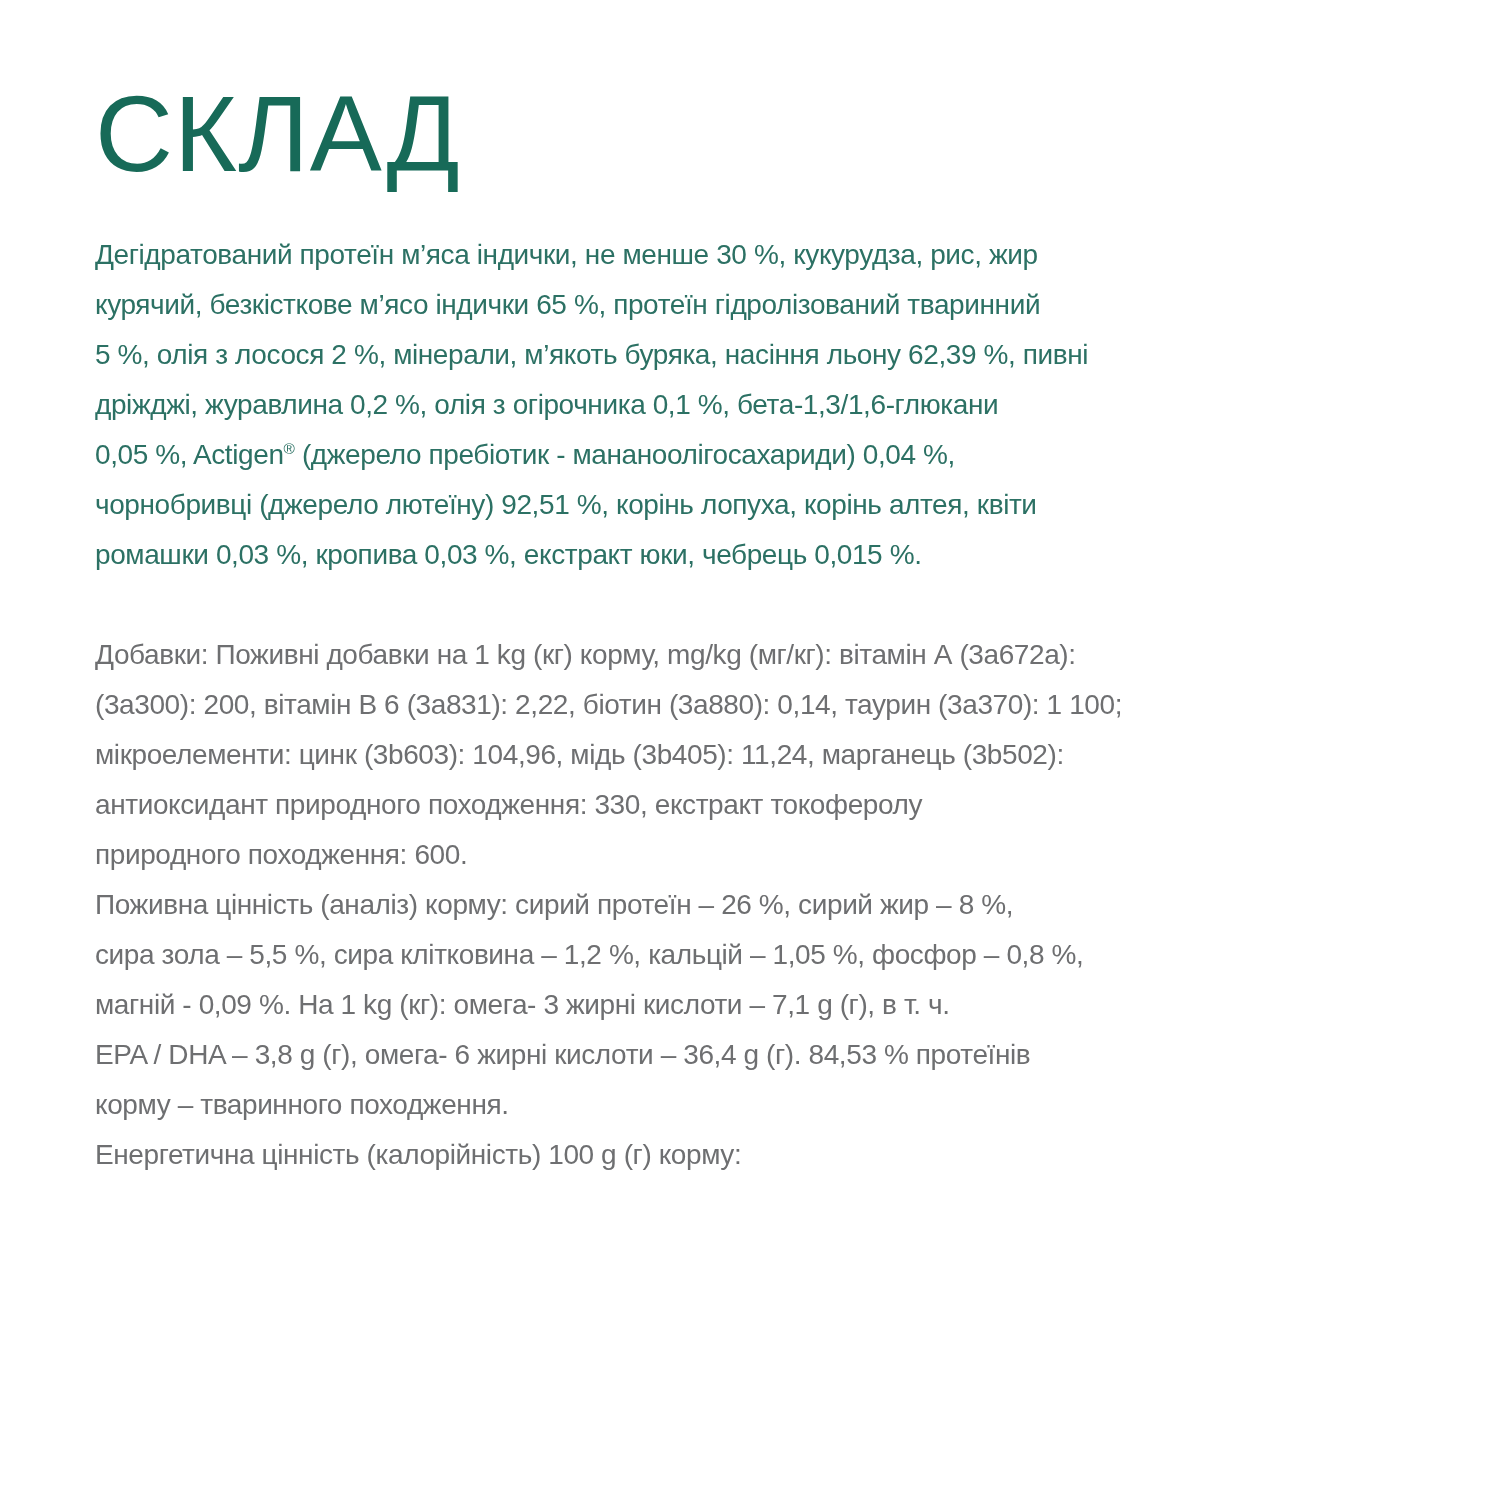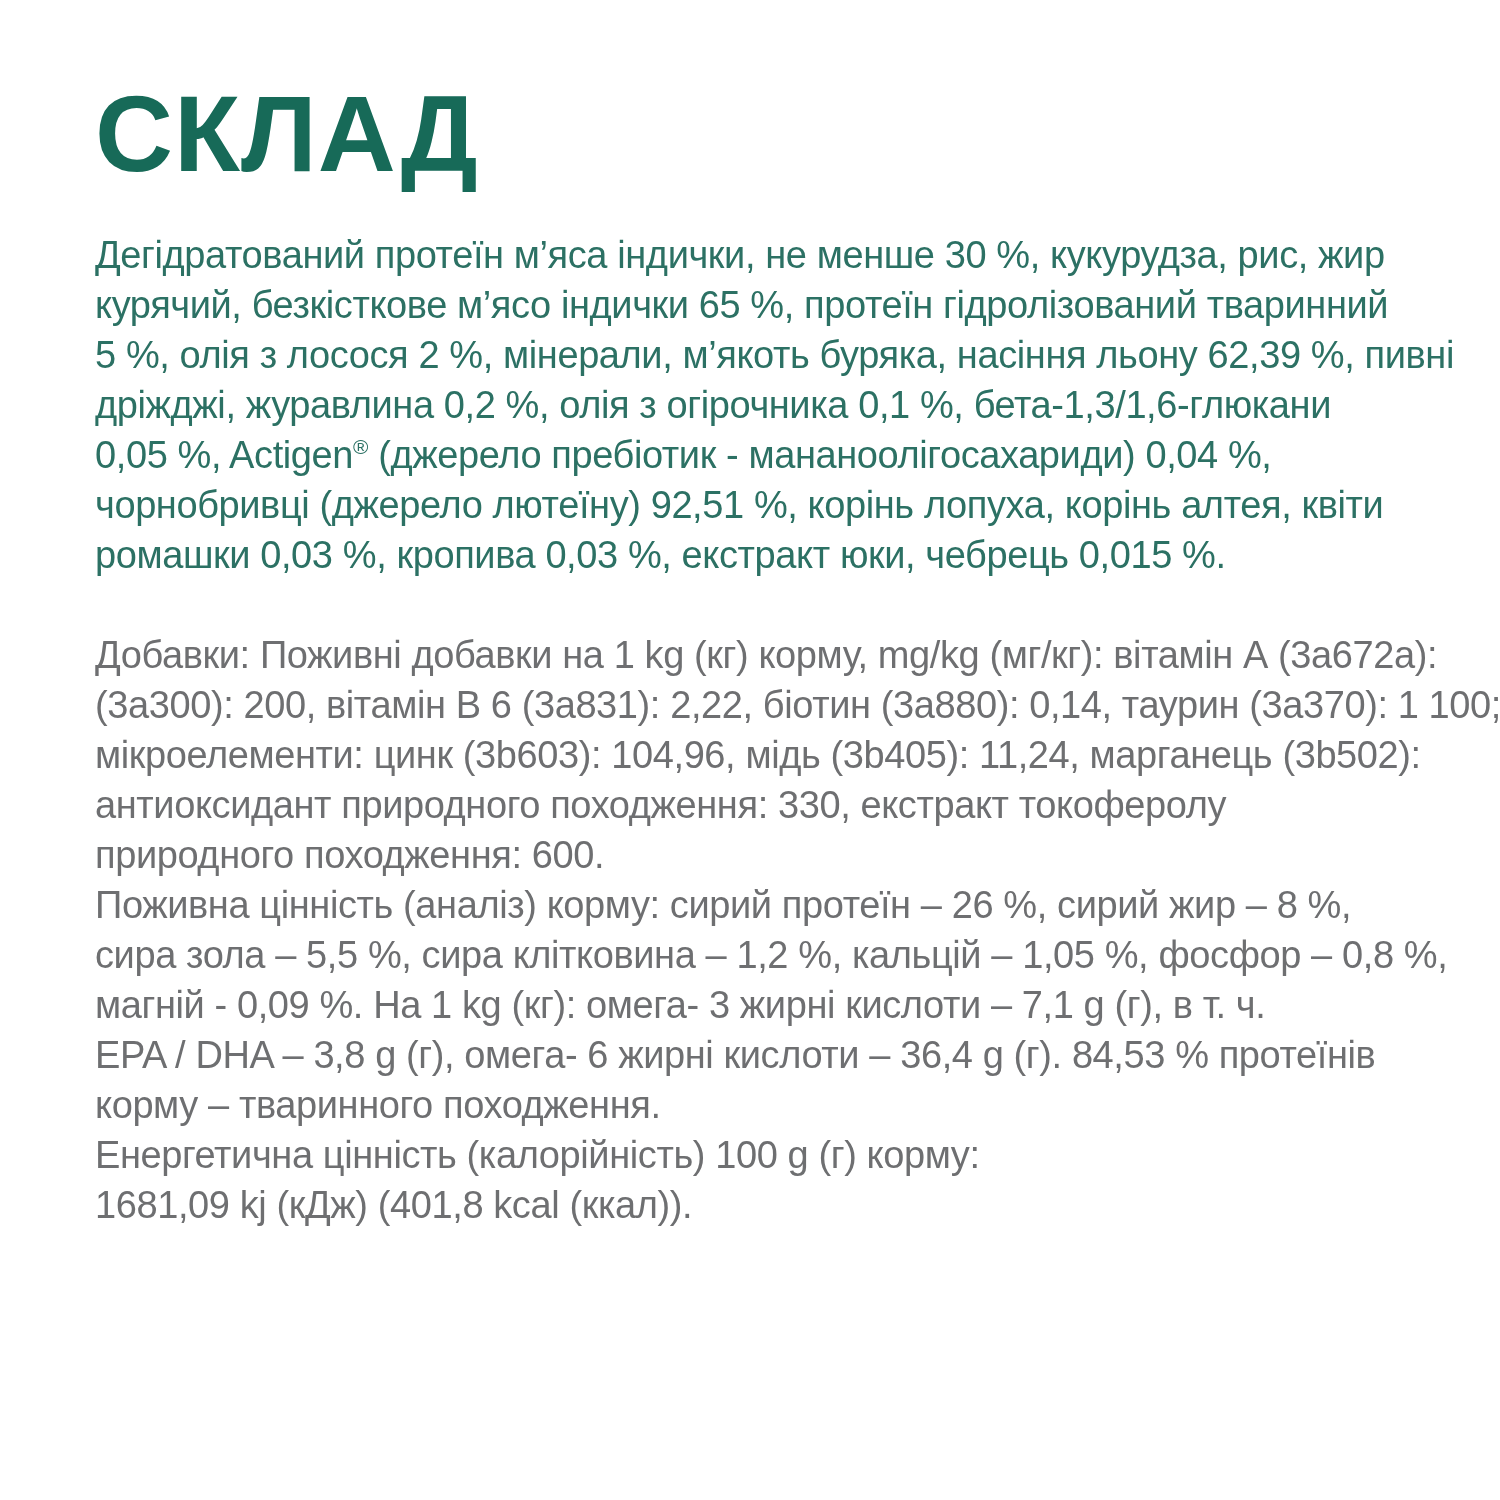--- a/index.html
+++ b/index.html
@@ -13,29 +13,29 @@
     overflow: hidden;
     font-family: "Liberation Sans", "DejaVu Sans", sans-serif;
   }
   .page {
     padding: 78px 40px 0 95px;
   }
   h1.title {
     margin: 0 0 40px 0;
     font-size: 108px;
     line-height: 112px;
-    font-weight: 700;
+    font-weight: 400;
     letter-spacing: 1px;
     color: var(--heading-teal, #176a58);
   }
   .para {
     margin: 0;
   }
   .line {
-    font-size: 38px;
+    font-size: 28px;
     line-height: 50px;
     letter-spacing: -0.4px;
     white-space: nowrap;
     font-weight: 400;
   }
   .composition {
     color: var(--body-green, #2c7164);
     margin-bottom: 50px;
   }
   .gray {
@@ -85,16 +85,15 @@
     <div>
         <div class="line">сира зола – 5,5 %, сира клітковина – 1,2 %, кальцій – 1,05 %, фосфор – 0,8 %,</div>
         <div class="line">магній - 0,09 %. На 1 kg (кг): омега- 3 жирні кислоти – 7,1 g (г), в т. ч.</div>
         <div class="line">EPA / DHA – 3,8 g (г), омега- 6 жирні кислоти – 36,4 g (г). 84,53 % протеїнів</div>
         <div class="line">корму – тваринного походження.</div>
       </div>
   </section>
 
   <section class="para gray">
     <div class="line"><b class="lead">Енергетична цінність (калорійність) 100 g (г) корму:</b></div>
-    <div class="line">1681,09 kj (кДж) (401,8 kcal (ккал)).</div>
   </section>
 
 </div>
 
 </body></html>

